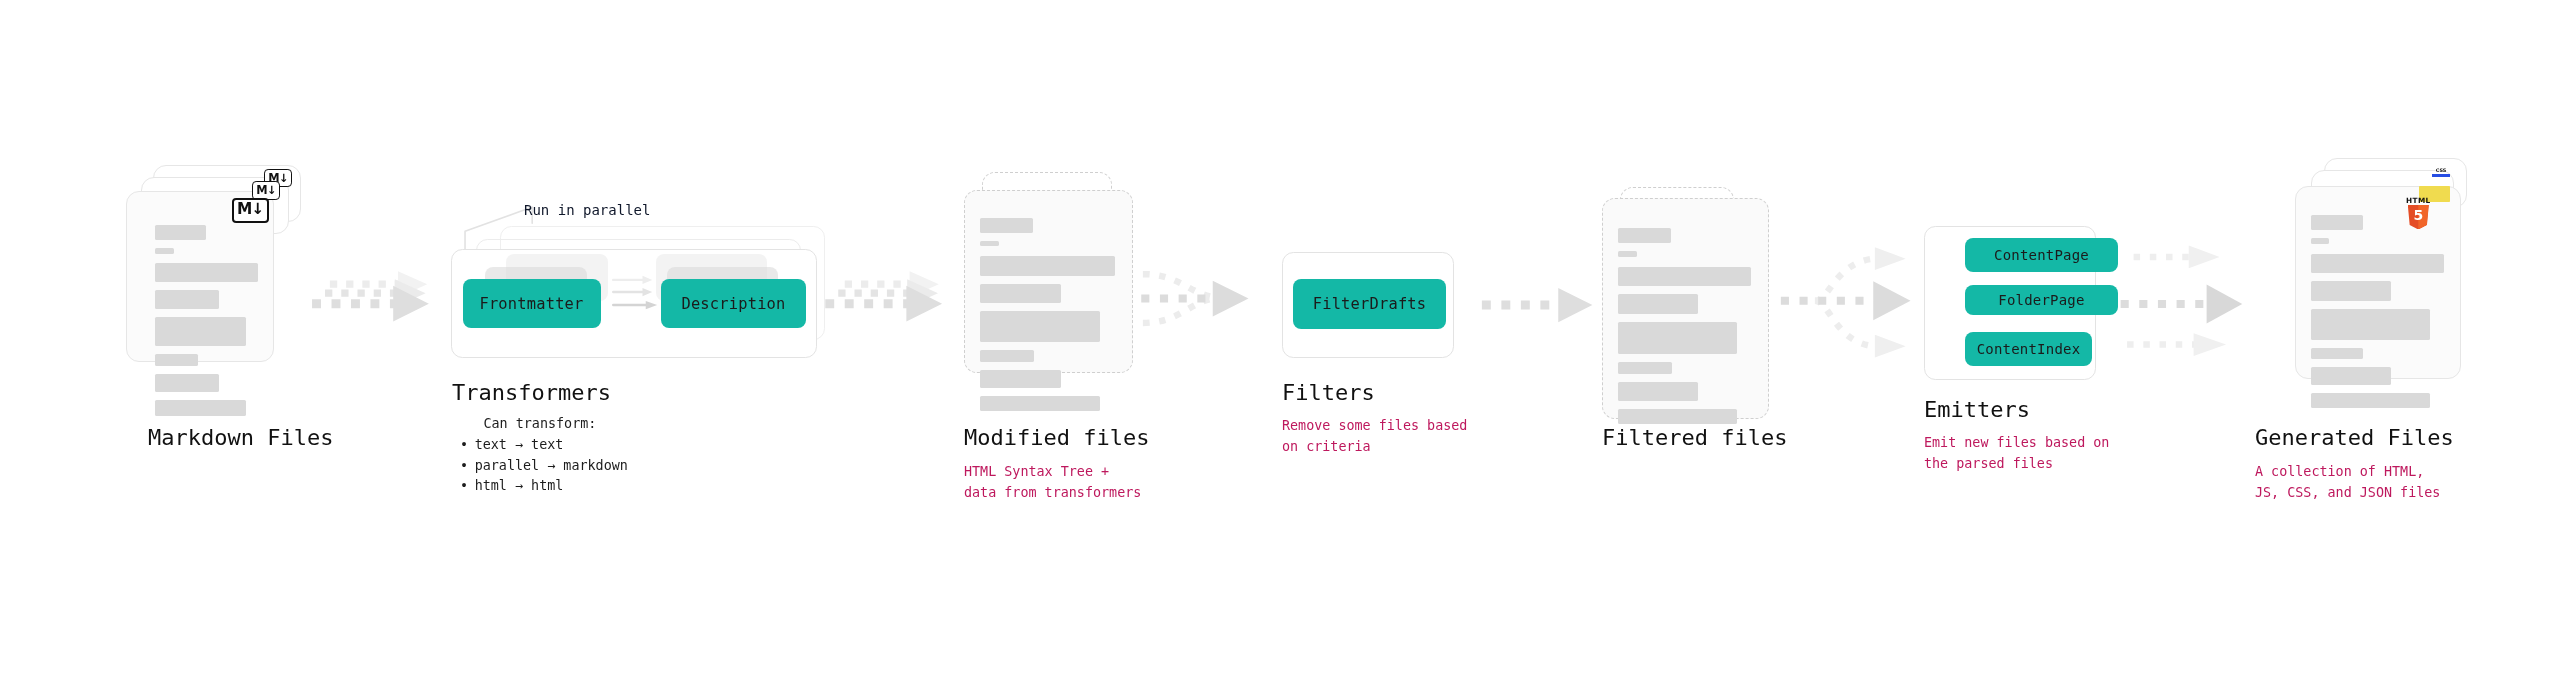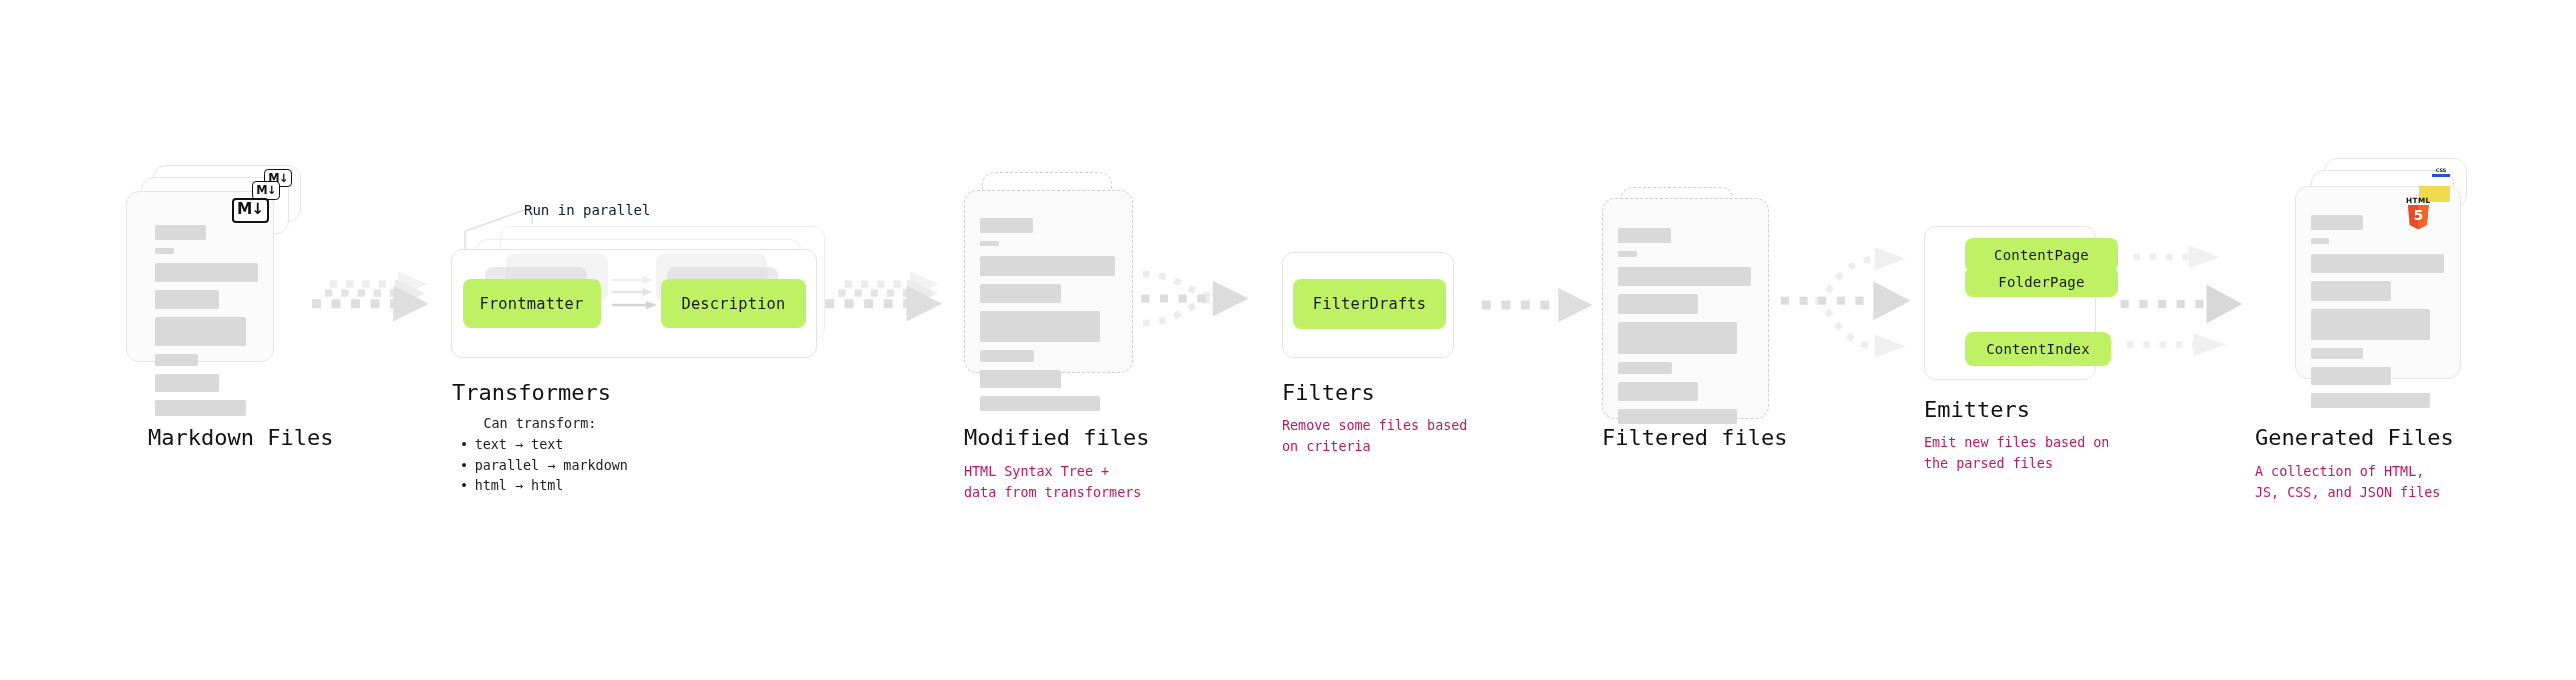--- a/index.html
+++ b/index.html
@@ -93,21 +93,21 @@
     position:absolute;
     border:1.6px solid #e3e3e3;
     border-radius:11.4px;
     background:rgba(255,255,255,0.0);
     box-sizing:border-box;
   }
   .groupbox.solidbg{background:#ffffff;}
 
   .chip{
     position:absolute;
-    background:#bef264;
+    background:#14b8a6;
     border-radius:8.1px;
     display:flex;align-items:center;justify-content:center;
     color:#1b1b1b;
     font-size:15.4px;
     letter-spacing:0.2px;
     box-sizing:border-box;
   }
   .chip.ghost1{background:rgba(215,215,215,0.55);}
   .chip.ghost2{background:rgba(215,215,215,0.3);}
 
@@ -313,22 +313,22 @@
     <polygon points="122,20 160,34 122,48" fill="#efefef"></polygon>
     <polygon points="122,128 160,142 122,156" fill="#efefef"></polygon>
     <g fill="none" stroke="#dcdcdc" stroke-width="10" stroke-dasharray="10 13">
       <line x1="6" y1="86" x2="126" y2="86"></line>
     </g>
     <polygon points="120,62 166,86 120,110" fill="#dcdcdc"></polygon>
   </svg>
 
   <div class="groupbox solidbg" style="left:1924px;top:226px;width:172px;height:154px;"></div>
   <div class="chip" style="left:1965px;top:238px;width:153px;height:34px;font-size:14px;left:1965px;">ContentPage</div>
-  <div class="chip" style="left:1965px;top:267px;width:153px;height:30px;font-size:14px;">FolderPage</div>
-  <div class="chip" style="left:1965px;top:332px;width:146px;height:34px;font-size:14px;">ContentIndex</div>
+  <div class="chip" style="left:1965px;top:285px;width:153px;height:30px;font-size:14px;">FolderPage</div>
+  <div class="chip" style="left:1965px;top:332px;width:127px;height:34px;font-size:14px;">ContentIndex</div>
 
   <div class="title" style="left:1924px;top:397px;">Emitters</div>
   <div class="subtitle" style="left:1924px;top:433px;">Emit new files based on
 the parsed files</div>
 
   <svg class="abs" style="left:2119px;top:231px;" width="146" height="146" viewBox="0 0 180 180">
     <g stroke="#eeeeee" stroke-width="8" stroke-dasharray="8 12" fill="none">
       <line x1="18" y1="32" x2="90" y2="32"></line>
     </g>
     <polygon points="86,18 124,32 86,46" fill="#f0f0f0"></polygon>

